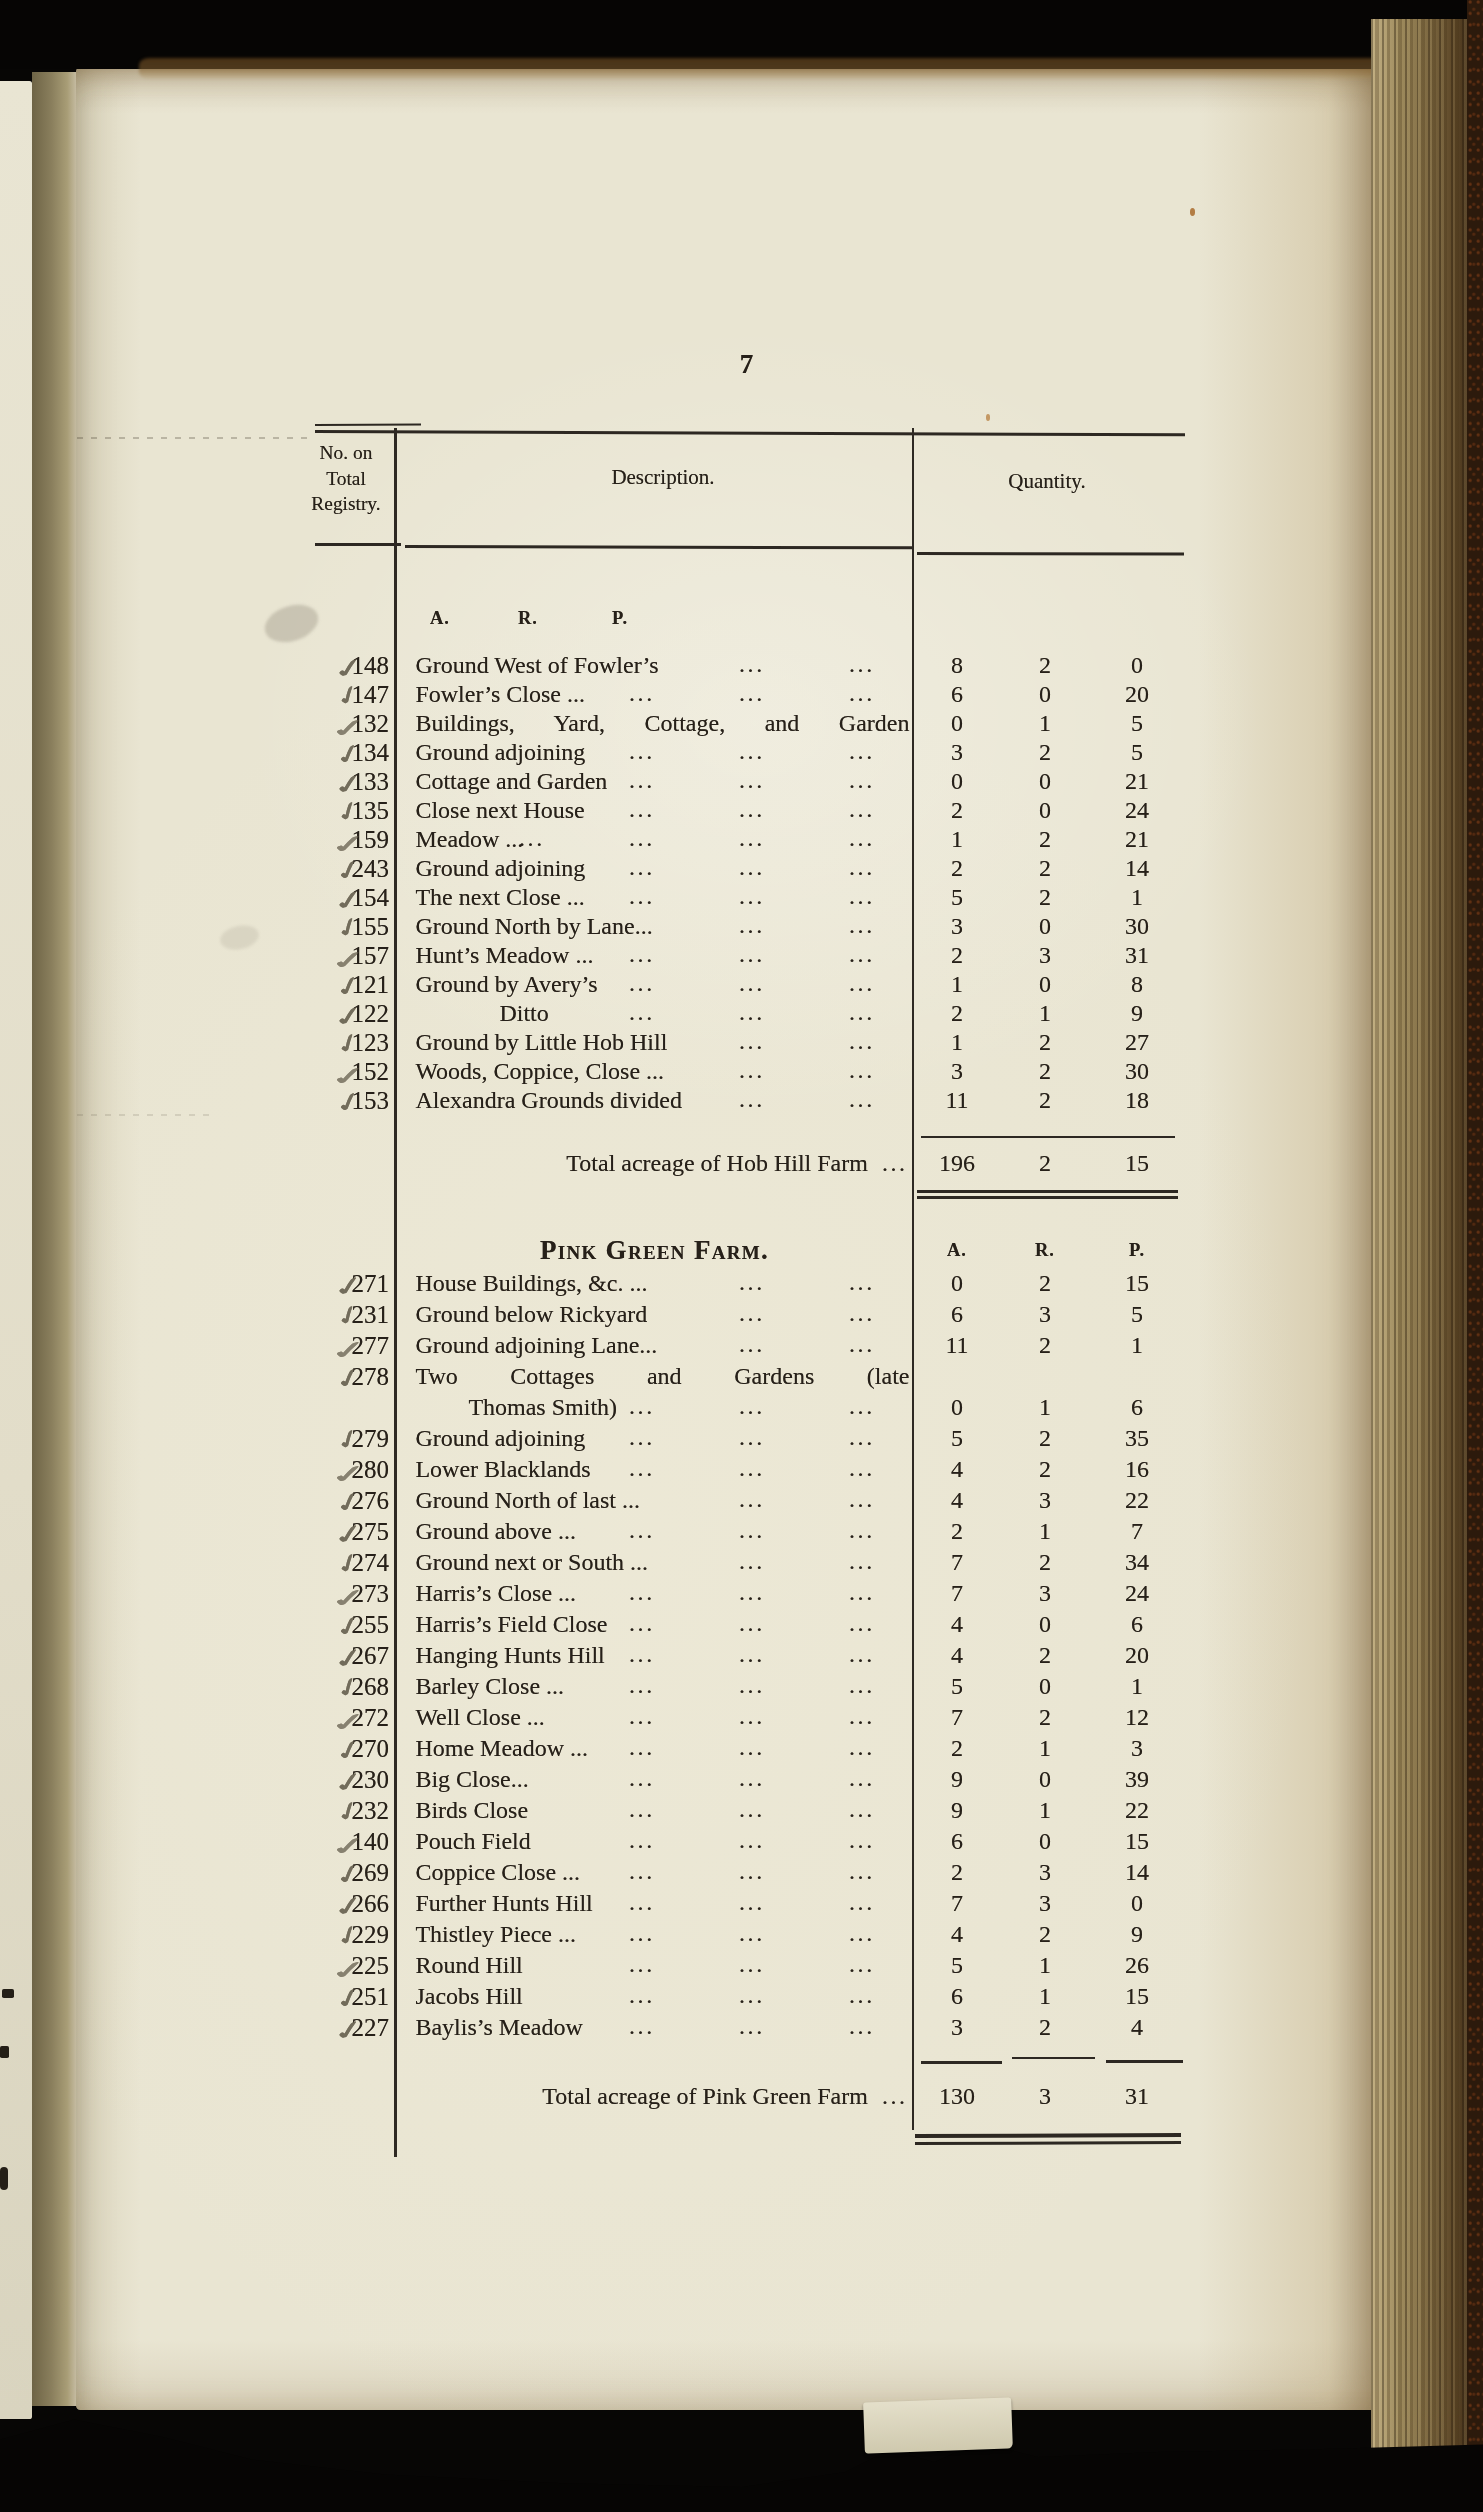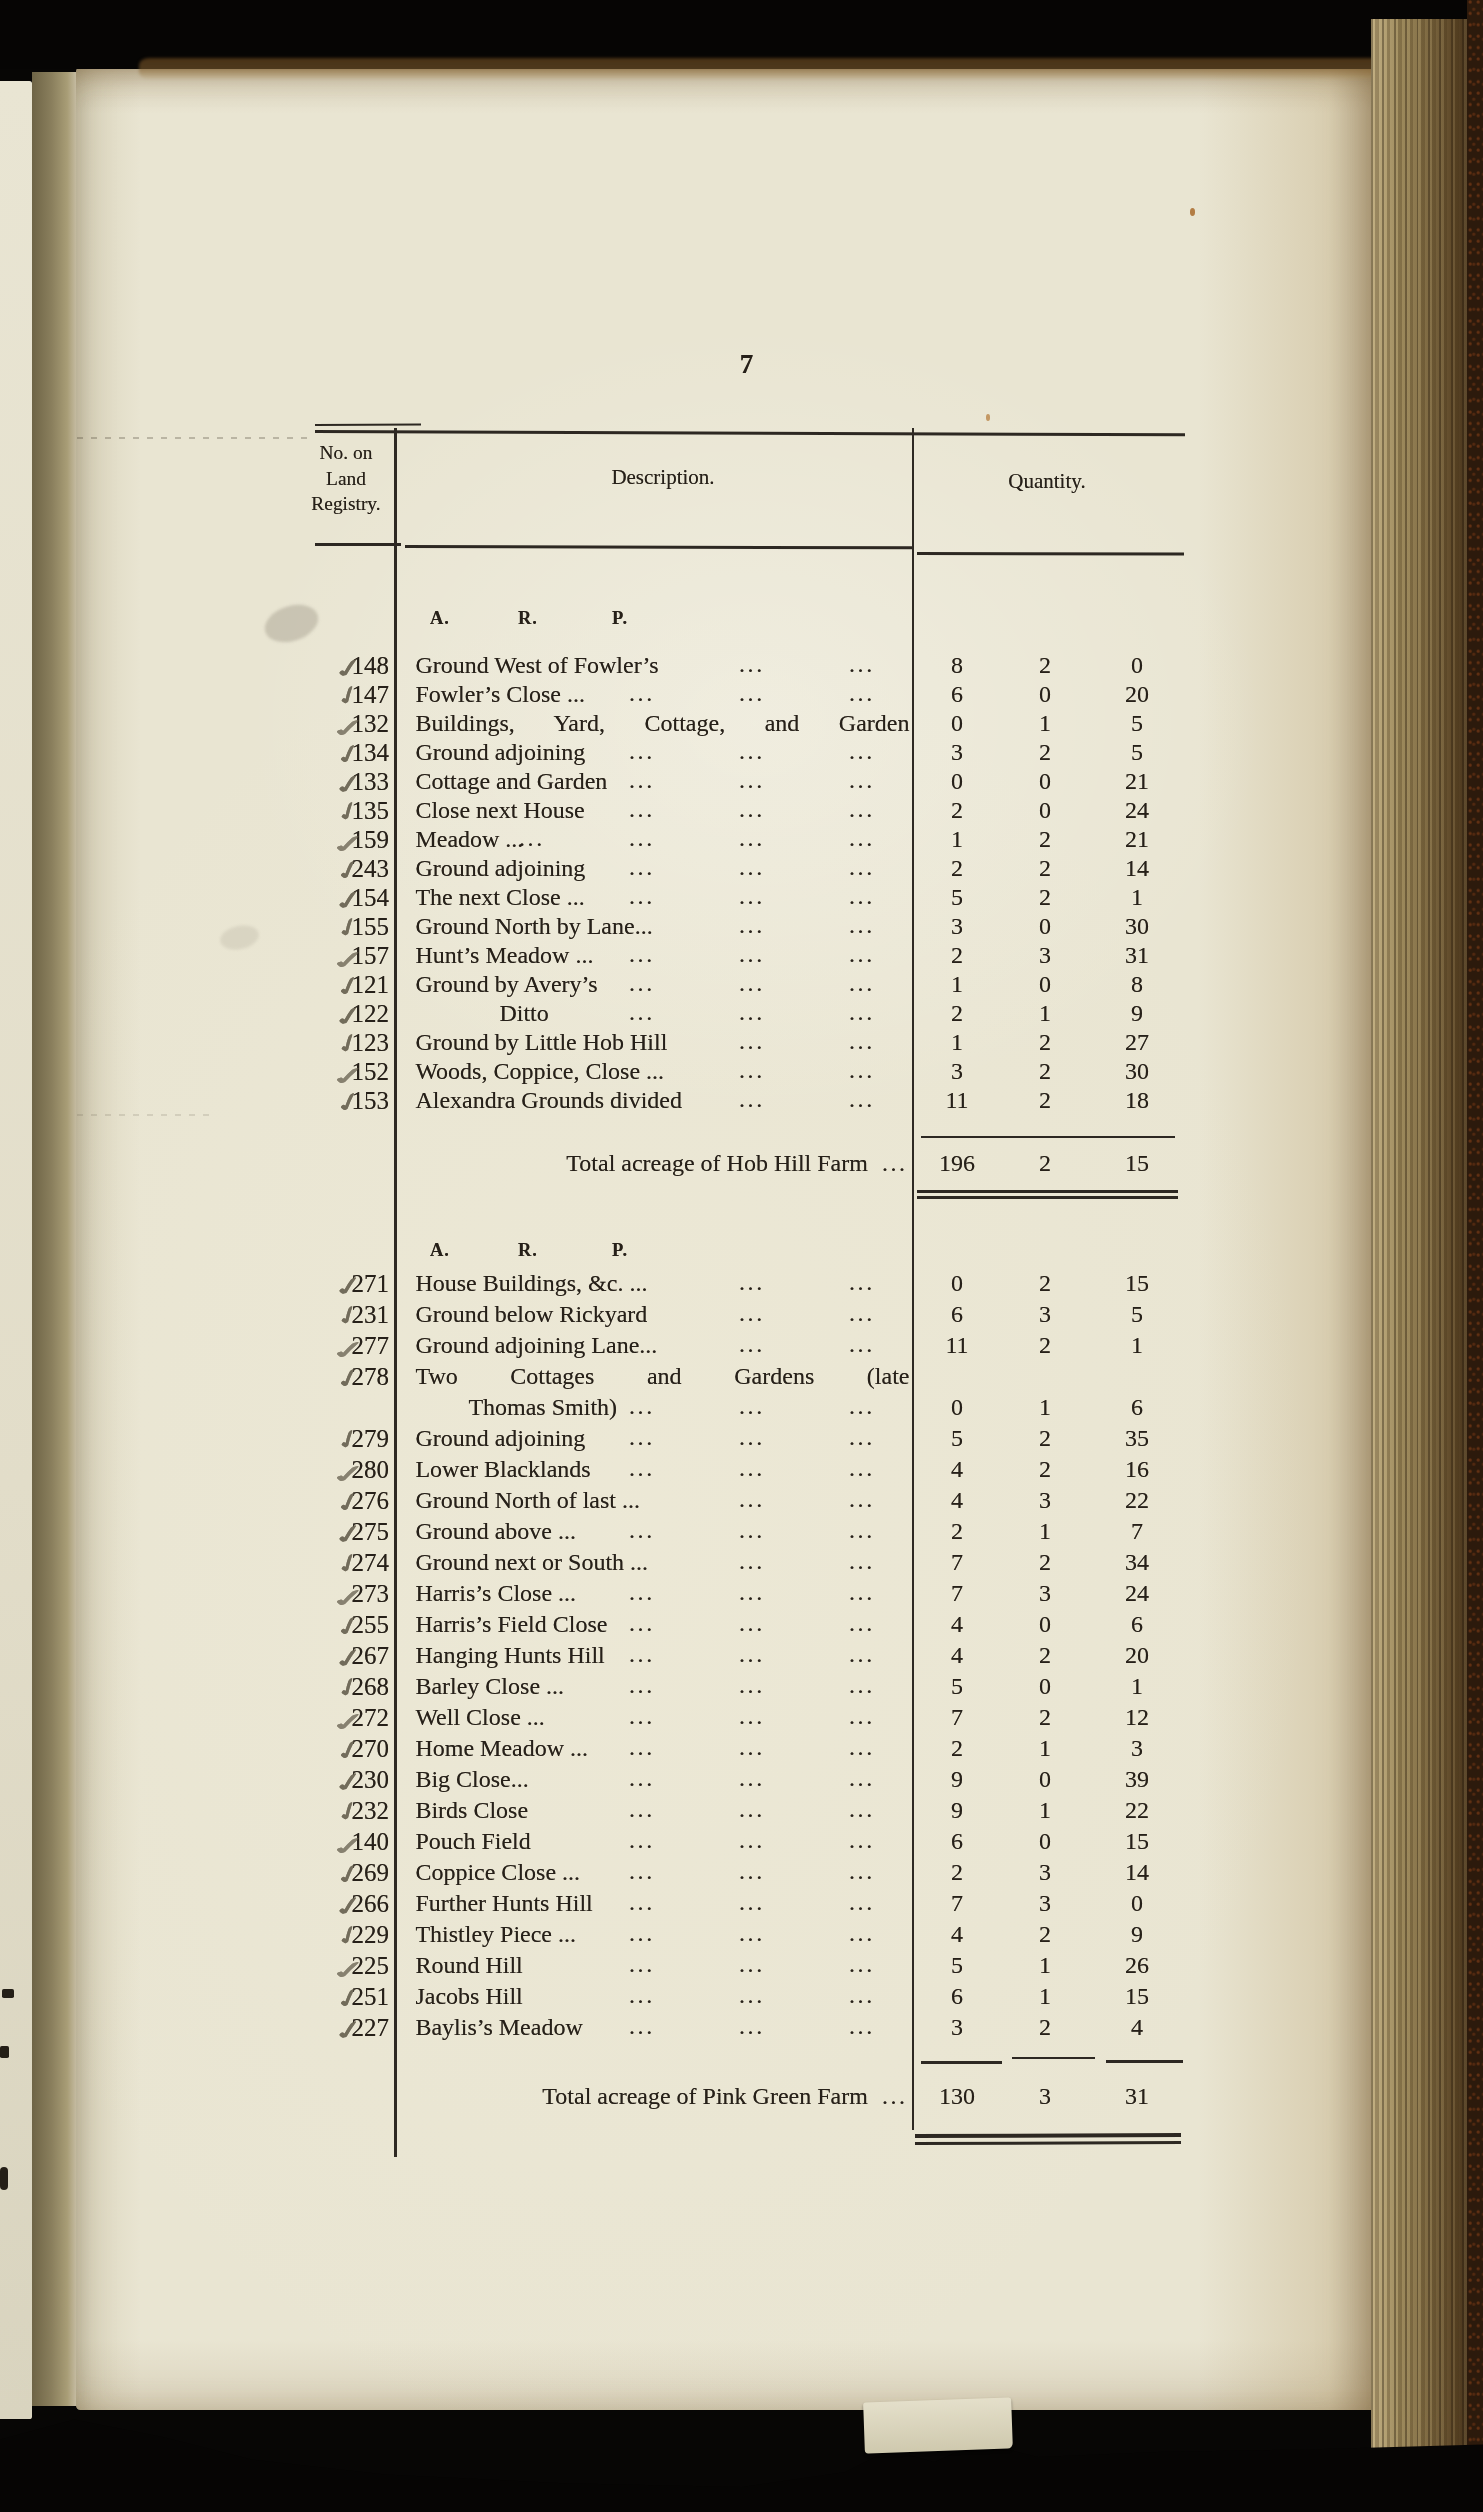--- a/index.html
+++ b/index.html
@@ -132,21 +132,21 @@
   <div class="rule" style="left:921px;top:2061px;width:81px;height:2.6px;"></div>
   <div class="rule" style="left:1012px;top:2057px;width:83px;height:1.8px;"></div>
   <div class="rule" style="left:1106px;top:2060px;width:77px;height:2.6px;"></div>
   <div class="rule" style="left:915px;top:2134px;width:266px;height:3.5px;transform:rotate(-.2deg);"></div>
   <div class="rule" style="left:915px;top:2142px;width:266px;height:2.6px;transform:rotate(-.2deg);"></div>
 
   <div id="page-number" class="ink">7</div>
 
   <div class="hdr-col1 ink">
     <div>No. on</div>
-    <div>Land</div>
+    <div>Total</div>
     <div>Registry.</div>
   </div>
   <div class="hdr-col2 ink">Description.</div>
   <div class="hdr-col3 ink">Quantity.</div>
 
   <div class="heading-row ink" style="top:599px;">
     <div class="h-no"></div>
     <div class="h-a">A.</div>
     <div class="h-r">R.</div>
     <div class="h-p">P.</div>
@@ -323,20 +323,23 @@
       <span>Total acreage of Hob Hill Farm</span>
       <span class="t-dots">...</span>
     </div>
     <div class="t-a">196</div>
     <div class="t-r">2</div>
     <div class="t-p">15</div>
   </div>
 
   <div class="heading-row ink" style="top:1231px;">
     <div class="h-no"></div>
+    <div class="h-title">
+      <span>Pink Green Farm.</span>
+    </div>
     <div class="h-a">A.</div>
     <div class="h-r">R.</div>
     <div class="h-p">P.</div>
   </div>
 
   <div id="rows-1" class="rows ink" style="top:1268px;--pitch:31px;">
       <div class="row">
         <div class="c-no">
           <span class="chk">✓</span>
           <span class="no">271</span>

